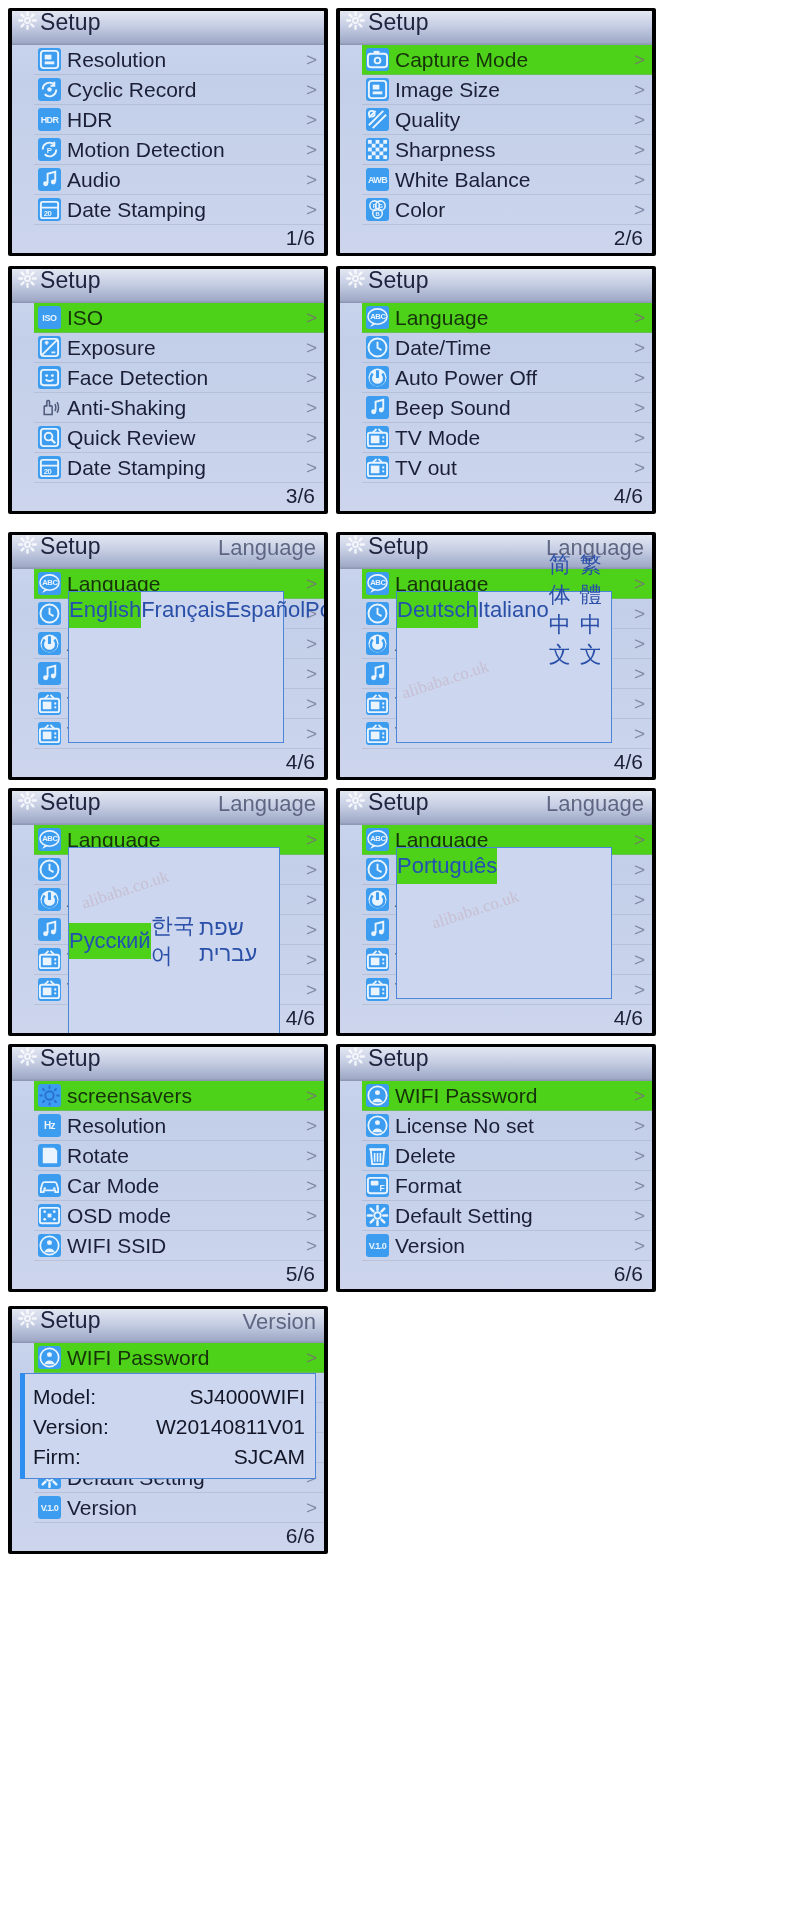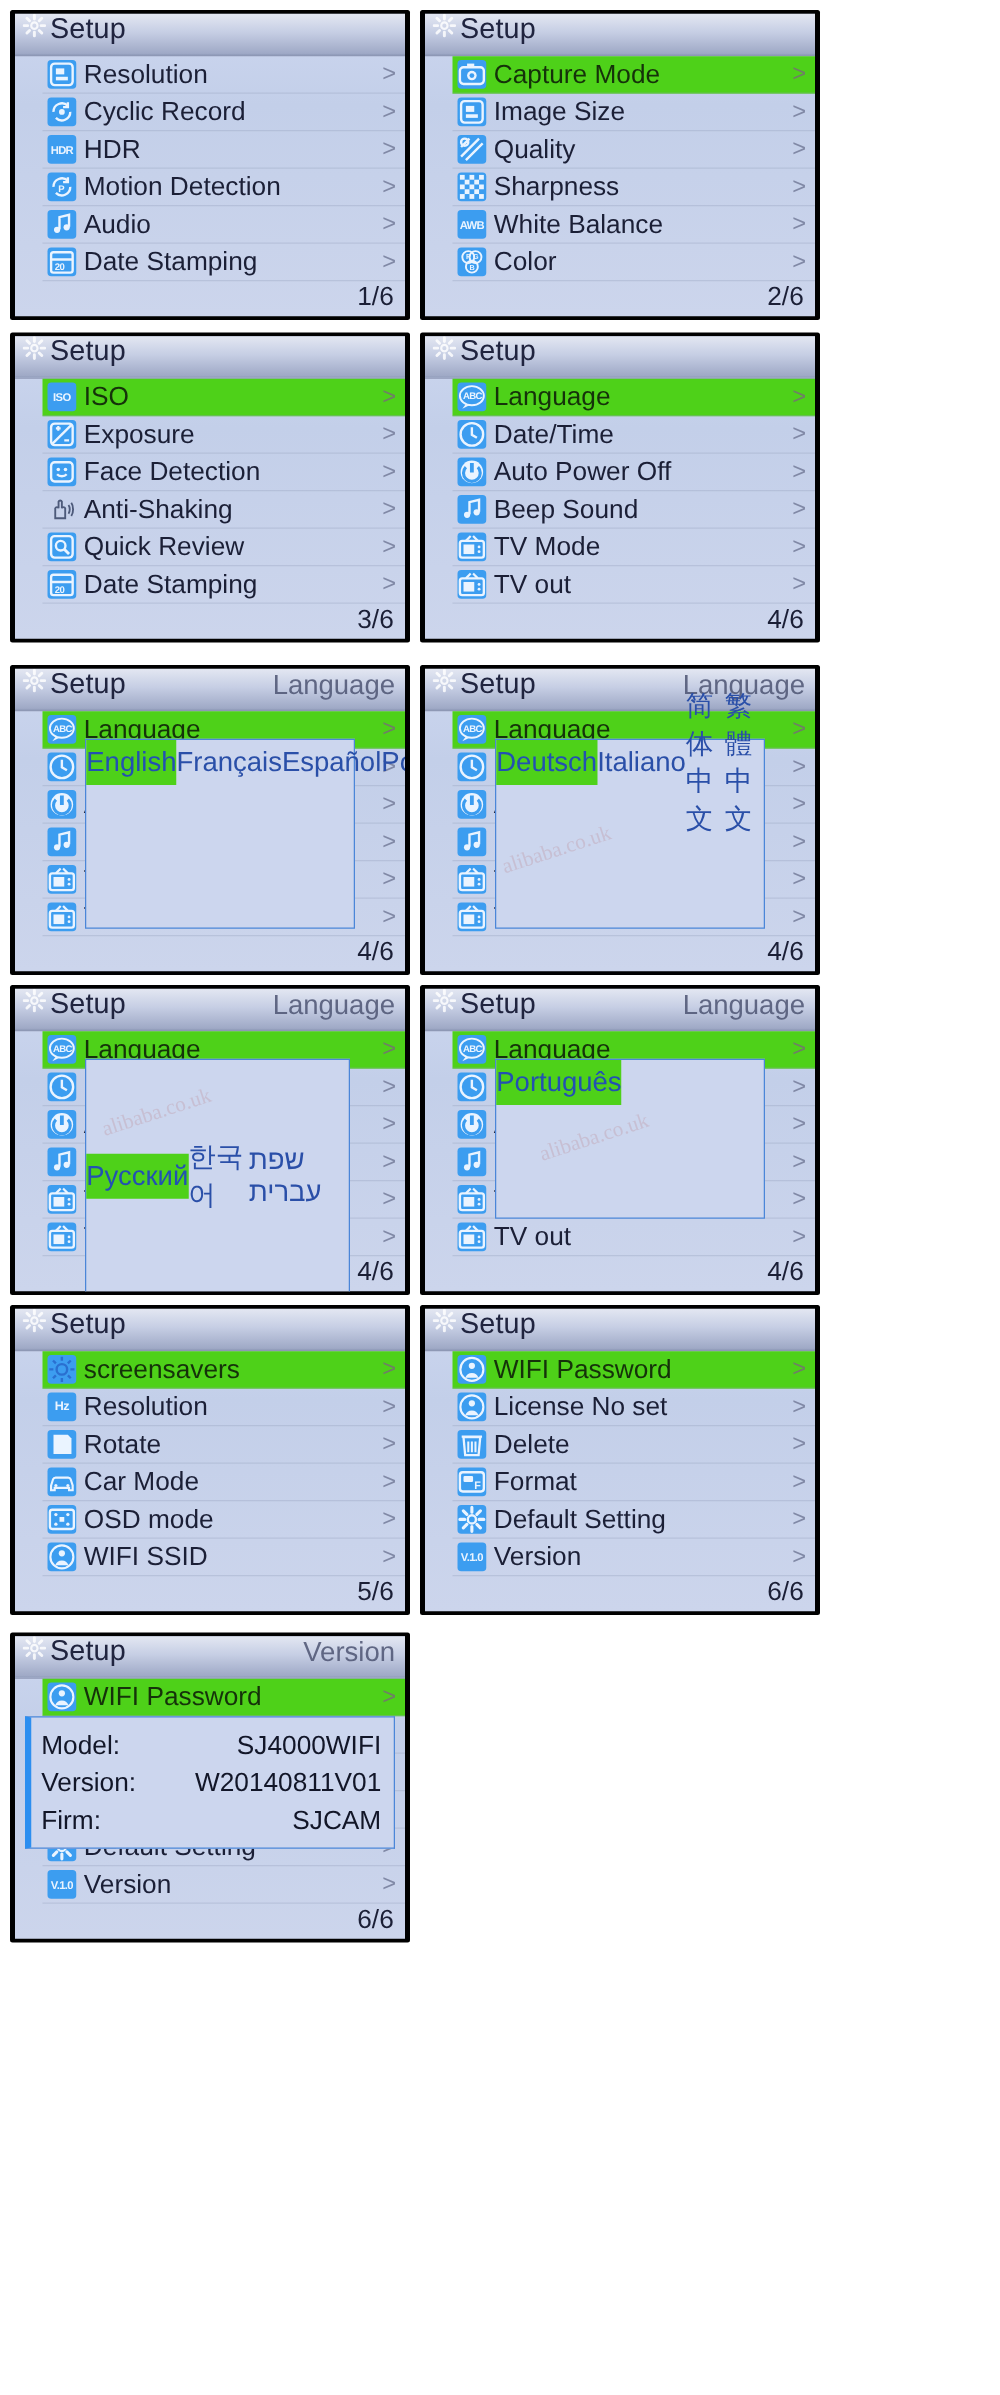--- a/index.html
+++ b/index.html
@@ -879,21 +879,21 @@
                 <path d="M7 7L11 3M17 7L13 3" stroke="#eaf4ff" stroke-width="1.8"></path>
                 <rect x="5" y="10" width="9" height="8" fill="#eaf4ff"></rect>
                 <circle cx="18" cy="12" r="1.2" fill="#eaf4ff"></circle>
                 <circle cx="18" cy="16" r="1.2" fill="#eaf4ff"></circle>
               </svg>
             </span>
             <span class="label">TV out</span>
             <span class="chev">&gt;</span>
           </div>
           <div class="pageno">4/6</div>
-          <div class="popup" style="left: 56px; right: 40px; top: 22px; height: 128px;">
+          <div class="popup" style="left: 56px; right: 40px; top: 22px; height: 152px;">
             <div class="opt sel">Português</div>
             <div class="opt"></div>
             <div class="opt"></div>
             <div class="opt"></div>
           </div>
         </div>
       </div>
     </div>
     <div class="panel" style="left: 8px; top: 1044px; width: 320px; height: 248px;">
       <div class="screen">

